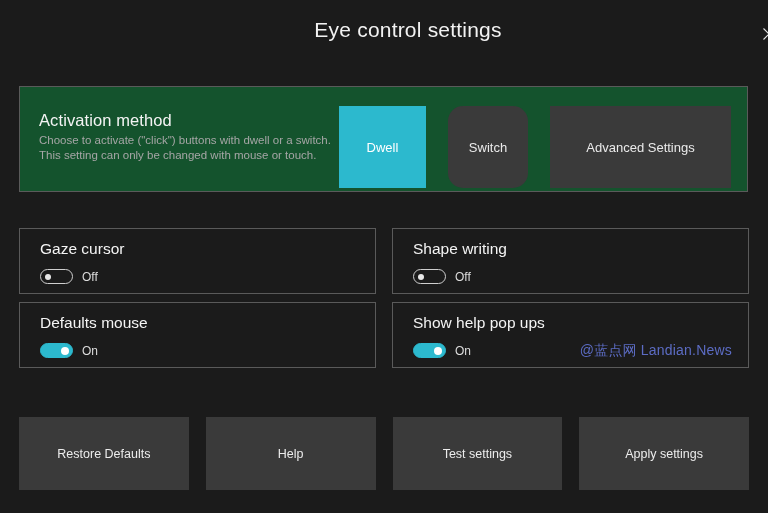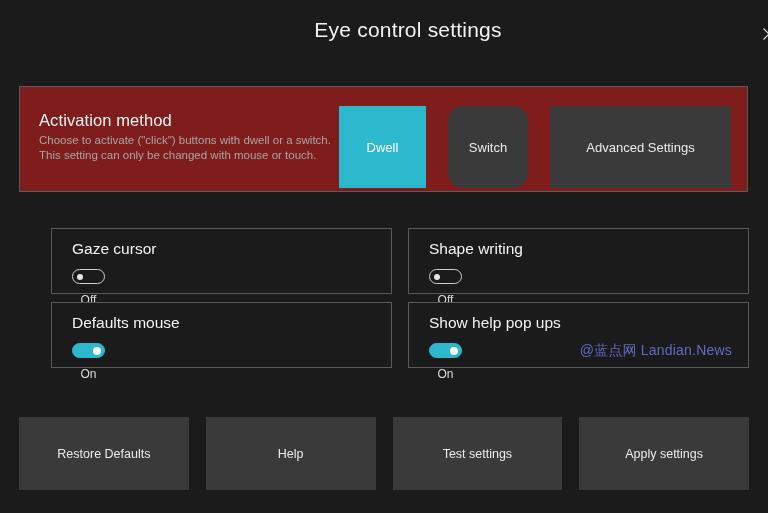--- a/index.html
+++ b/index.html
@@ -48,21 +48,21 @@
   .close-btn svg { display: block; }
 
   
   .panel {
     position: absolute;
     left: 19px;
     top: 86px;
     width: 729px;
     height: 106px;
     border: 1px solid #5a5a5a;
-    background: #7f1d1d;
+    background: #14532d;
     box-sizing: border-box;
   }
   .panel-text {
     position: absolute;
     left: 19px;
     top: 24px;
     width: 300px;
   }
   .panel-title {
     font-size: 16.5px;
@@ -111,21 +111,20 @@
   .cards {
     position: absolute;
     left: 19px;
     top: 228px;
     width: 730px;
   }
   .card-row {
     display: flex;
     gap: 16px;
     margin-bottom: 8px;
-    margin-left: 32px;
   }
   .card {
     flex: 1 1 0;
     height: 66px;
     border: 1px solid #5a5a5a;
     box-sizing: border-box;
     position: relative;
     background: #1b1b1b;
     cursor: pointer;
   }
@@ -137,21 +136,20 @@
     color: #f4f4f4;
     font-weight: 400;
   }
   .toggle-wrap {
     position: absolute;
     left: 20px;
     top: 40px;
     display: flex;
     align-items: center;
     gap: 9px;
-    flex-direction: column;
   }
   .toggle {
     width: 33px;
     height: 15px;
     border-radius: 8px;
     box-sizing: border-box;
     position: relative;
     flex: none;
   }
   .toggle.off {

